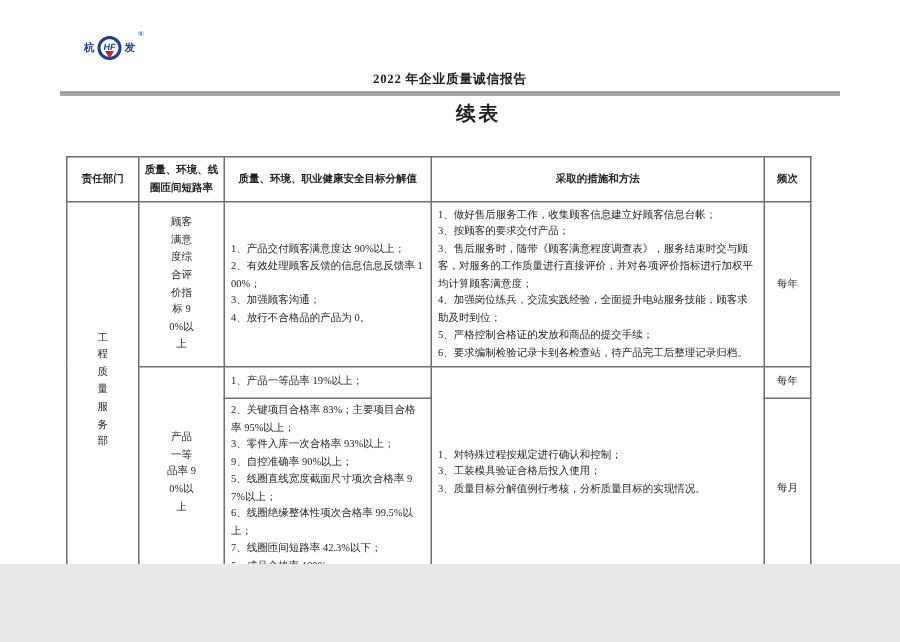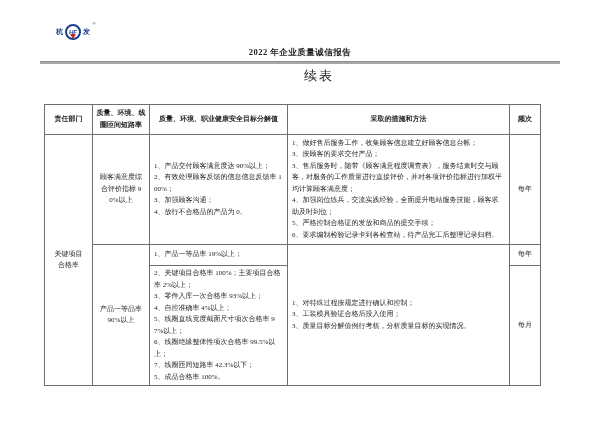--- a/index.html
+++ b/index.html
@@ -1,44 +1,44 @@
 <!DOCTYPE html>
 <html><head>
 <meta charset="utf-8">
 <style>
   html,body{margin:0;padding:0;background:#e8e8e8;}
-  .page{position:relative;width:600px;height:428px;background:#ffffff;margin:0 auto;
+  .page{position:relative;width:600px;height:376px;background:#ffffff;margin:0 auto;
         font-family:"Liberation Serif","DejaVu Serif",serif;color:#1f1f1f;overflow:hidden;}
 
   
   .logo{position:absolute;left:56px;top:24px;display:flex;align-items:center;gap:2px;}
   .logo-char{font-size:7px;font-weight:bold;color:#1b3f8f;font-family:"Liberation Sans","DejaVu Sans",sans-serif;}
   .logo-circle{position:relative;width:16px;height:16px;border:2px solid #1b3f8f;border-radius:50%;
                background:#fff;display:flex;align-items:center;justify-content:center;box-sizing:border-box;}
   .logo-hf{font-size:6px;font-weight:bold;color:#1b3f8f;font-style:italic;line-height:1;
            font-family:"Liberation Sans","DejaVu Sans",sans-serif;}
   .logo-wedge{position:absolute;bottom:-1px;left:50%;transform:translateX(-50%);
               width:0;height:0;border-left:3px solid transparent;border-right:3px solid transparent;
               border-top:5px solid #c62828;}
   .logo-reg{font-size:5px;color:#1b3f8f;align-self:flex-start;margin-top:-3px;}
   .report-title{position:absolute;left:0;right:0;top:47px;text-align:center;
                 font-size:8.5px;font-weight:bold;letter-spacing:0.5px;}
   .header-rule{position:absolute;left:40px;right:40px;top:61px;height:2px;background:#a7a7a7;border-top:1px solid #8f8f8f;}
-  .page-title{position:absolute;left:0;right:0;top:67px;text-align:center;font-size:13px;font-weight:normal;letter-spacing:2px;margin-left:38px;}
+  .page-title{position:absolute;left:0;right:0;top:67px;text-align:center;font-size:13px;font-weight:bold;letter-spacing:2px;margin-left:38px;}
 
   
   table.tbl{position:absolute;left:44px;top:88px;width:496px;border-collapse:collapse;table-layout:fixed;margin-top:16px;}
   .tbl th,.tbl td{border:1px solid #6e6e6e;padding:2px 4px;box-sizing:border-box;
                   font-size:7px;line-height:1.65;word-break:break-all;}
   .tbl th{font-weight:bold;text-align:center;vertical-align:middle;padding:2px 1px;}
   .r-header{height:30px;}
   .r1{height:110px;}
   .r2a{height:21px;}
   .r2b{height:108px;}
-  td.dept,td.goal{text-align:center;vertical-align:middle;padding:2px 7px;}
+  td.dept,td.goal{text-align:center;vertical-align:middle;padding:2px 18px;}
   td.list{text-align:left;vertical-align:middle;}
   td.freq{text-align:center;vertical-align:middle;}
   .item{margin:0;}
 
   
   .page-number{position:absolute;left:0;right:0;top:376px;text-align:center;font-size:7.5px;color:#333;}
 </style>
 </head>
 <body>
 
@@ -69,21 +69,21 @@
     <tbody>
       <tr class="r-header">
         <th>责任部门</th>
         <th>质量、环境、线圈匝间短路率</th>
         <th>质量、环境、职业健康安全目标分解值</th>
         <th>采取的措施和方法</th>
         <th>频次</th>
       </tr>
 
       <tr class="r1">
-        <td class="dept" rowspan="3">关键项目合格率</td>
+        <td class="dept" rowspan="3">工程质量服务部</td>
         <td class="goal">顾客满意度综合评价指标 90%以上</td>
         <td class="list">
           <div class="item">1、产品交付顾客满意度达 90%以上；</div>
           <div class="item">2、有效处理顾客反馈的信息信息反馈率 100%；</div>
           <div class="item">3、加强顾客沟通；</div>
           <div class="item">4、放行不合格品的产品为 0。</div>
         </td>
         <td class="list">
           <div class="item">1、做好售后服务工作，收集顾客信息建立好顾客信息台帐；</div>
           <div class="item">3、按顾客的要求交付产品；</div>
@@ -103,23 +103,23 @@
         <td class="list" rowspan="2">
           <div class="item">1、对特殊过程按规定进行确认和控制；</div>
           <div class="item">3、工装模具验证合格后投入使用；</div>
           <div class="item">3、质量目标分解值例行考核，分析质量目标的实现情况。</div>
         </td>
         <td class="freq">每年</td>
       </tr>
 
       <tr class="r2b">
         <td class="list">
-          <div class="item">2、关键项目合格率 100%；主要项目合格率 2%以上；</div>
+          <div class="item">2、关键项目合格率 83%；主要项目合格率 95%以上；</div>
           <div class="item">3、零件入库一次合格率 93%以上；</div>
-          <div class="item">4、自控准确率 4%以上；</div>
+          <div class="item">9、自控准确率 90%以上；</div>
           <div class="item">5、线圈直线宽度截面尺寸项次合格率 97%以上；</div>
           <div class="item">6、线圈绝缘整体性项次合格率 99.5%以上；</div>
           <div class="item">7、线圈匝间短路率 42.3%以下；</div>
           <div class="item">5、成品合格率 100%。</div>
         </td>
         <td class="freq">每月</td>
       </tr>
     </tbody>
   </table>
 

